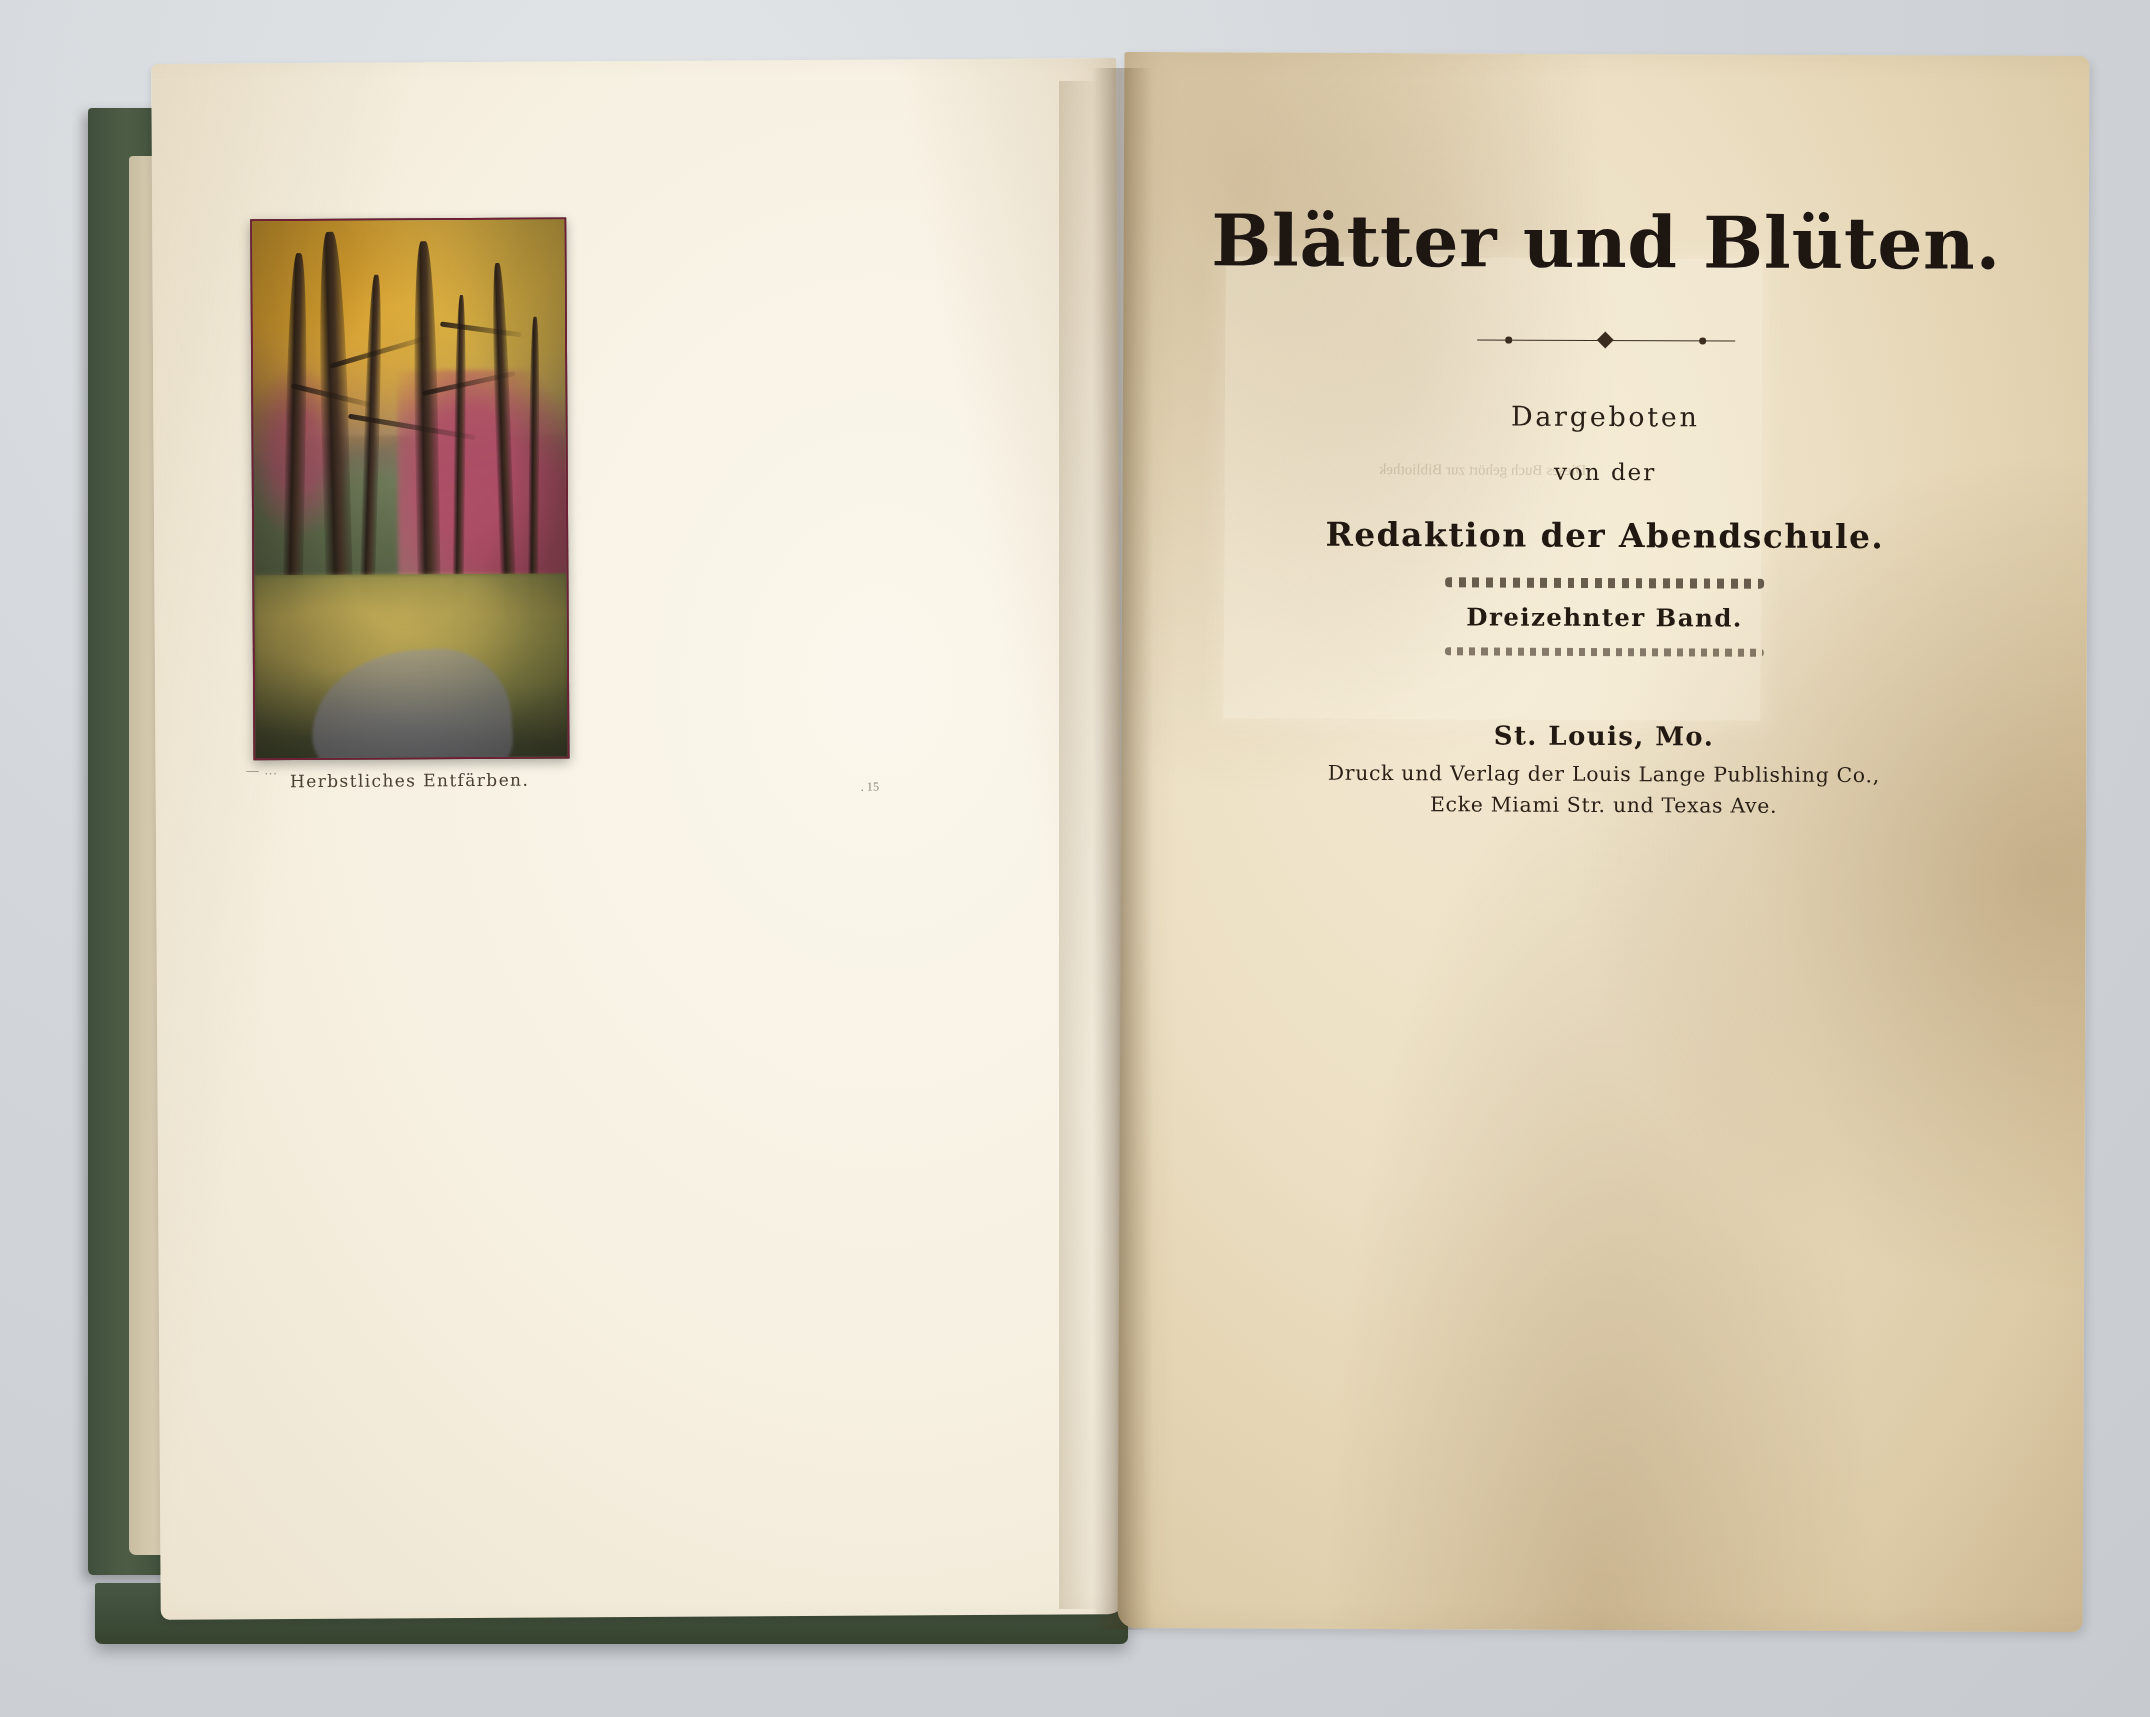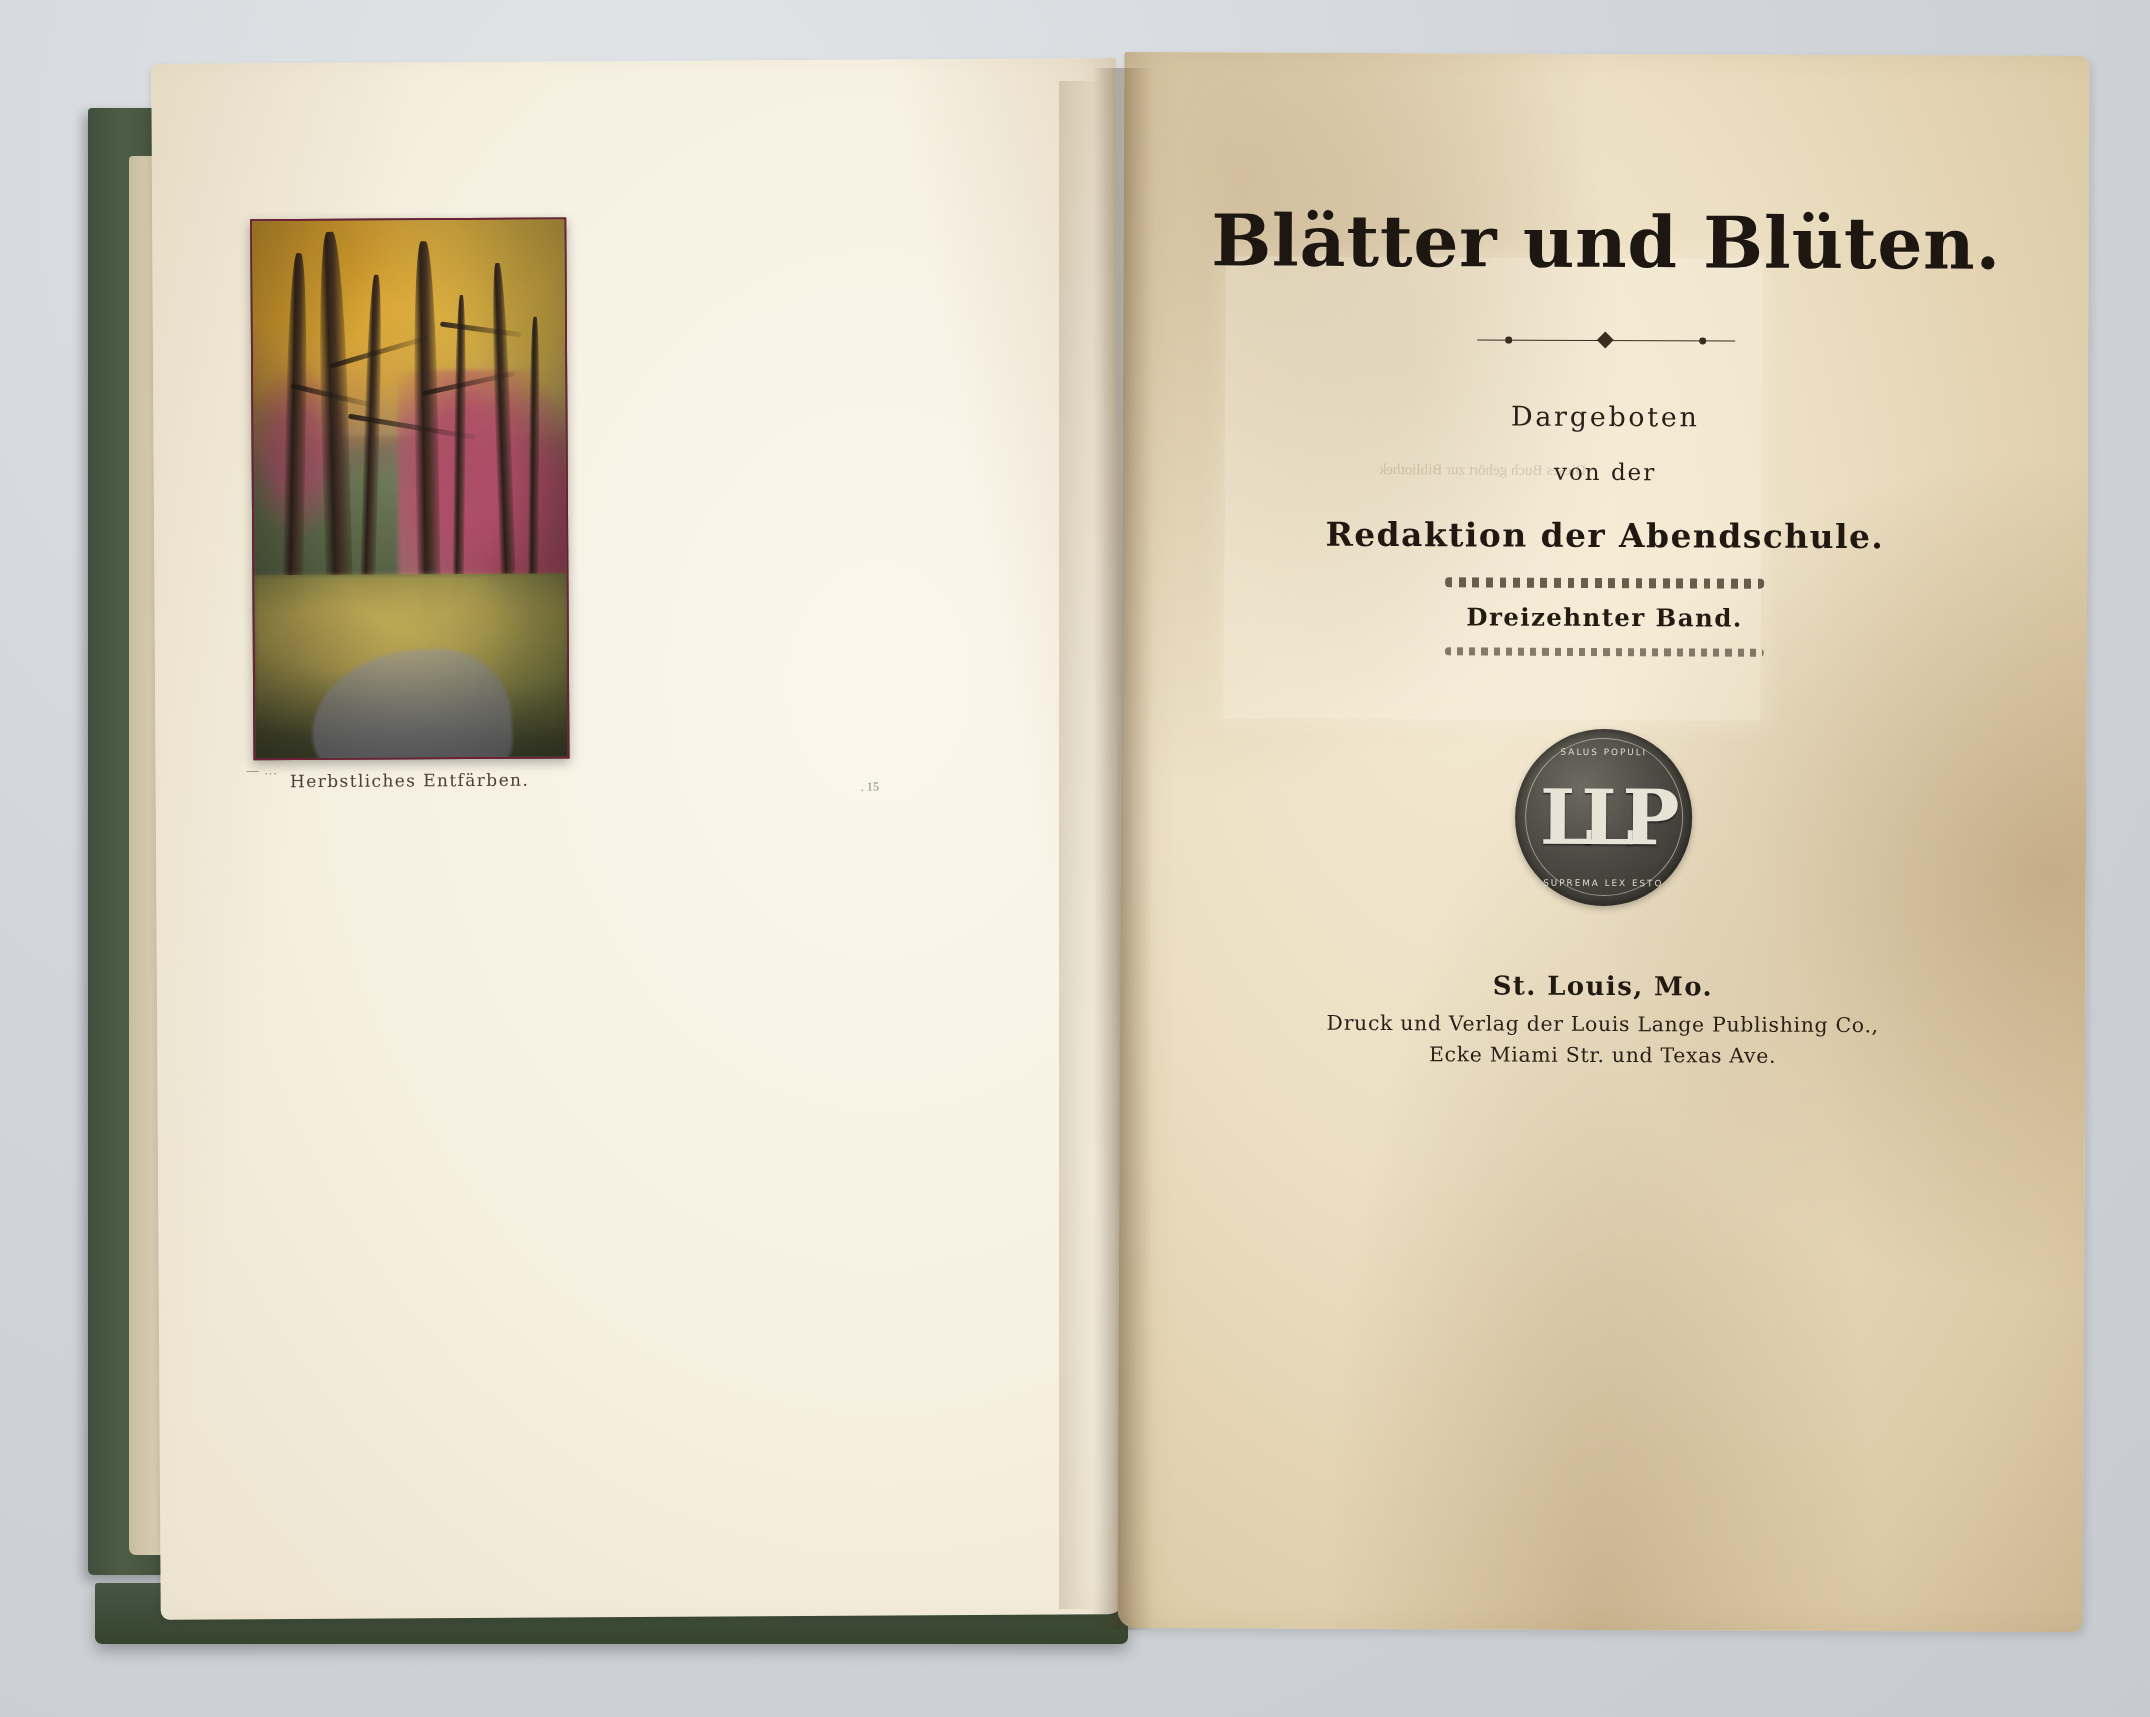--- a/index.html
+++ b/index.html
@@ -512,26 +512,20 @@
       <div class="sub2">von der</div>
 
       <div class="sub3">Redaktion der Abendschule.</div>
 
       <div class="wavy"></div>
 
       <div class="volume">Dreizehnter Band.</div>
 
       <div class="wavy2"></div>
 
-      <div class="seal">
-        <span class="ring"></span>
-        <span class="motto-top">SALUS POPULI</span>
-        <span class="mono">LLP</span>
-        <span class="motto-bot">SUPREMA LEX ESTO</span>
-      </div>
 
       <div class="imprint-city">St. Louis, Mo.</div>
       <div class="imprint-line">Druck und Verlag der Louis Lange Publishing Co.,</div>
       <div class="imprint-line second">Ecke Miami Str. und Texas Ave.</div>
     </div>
   </div>
 
   <div class="page-curl"></div>
   <div class="gutter"></div>
 </div>

